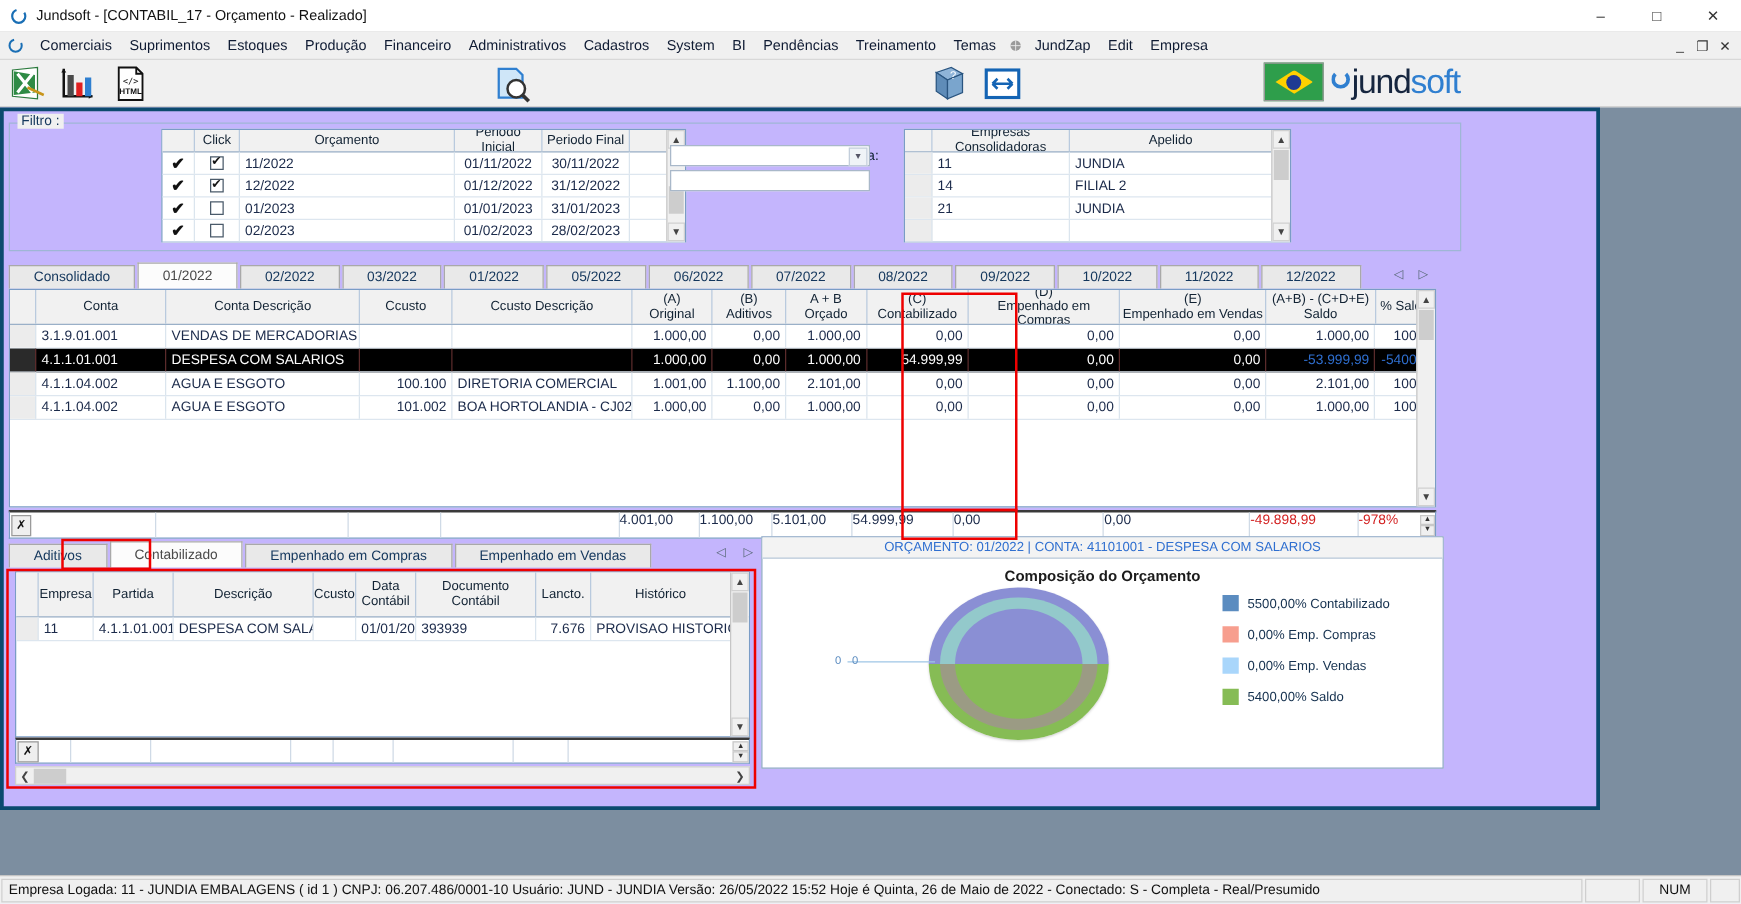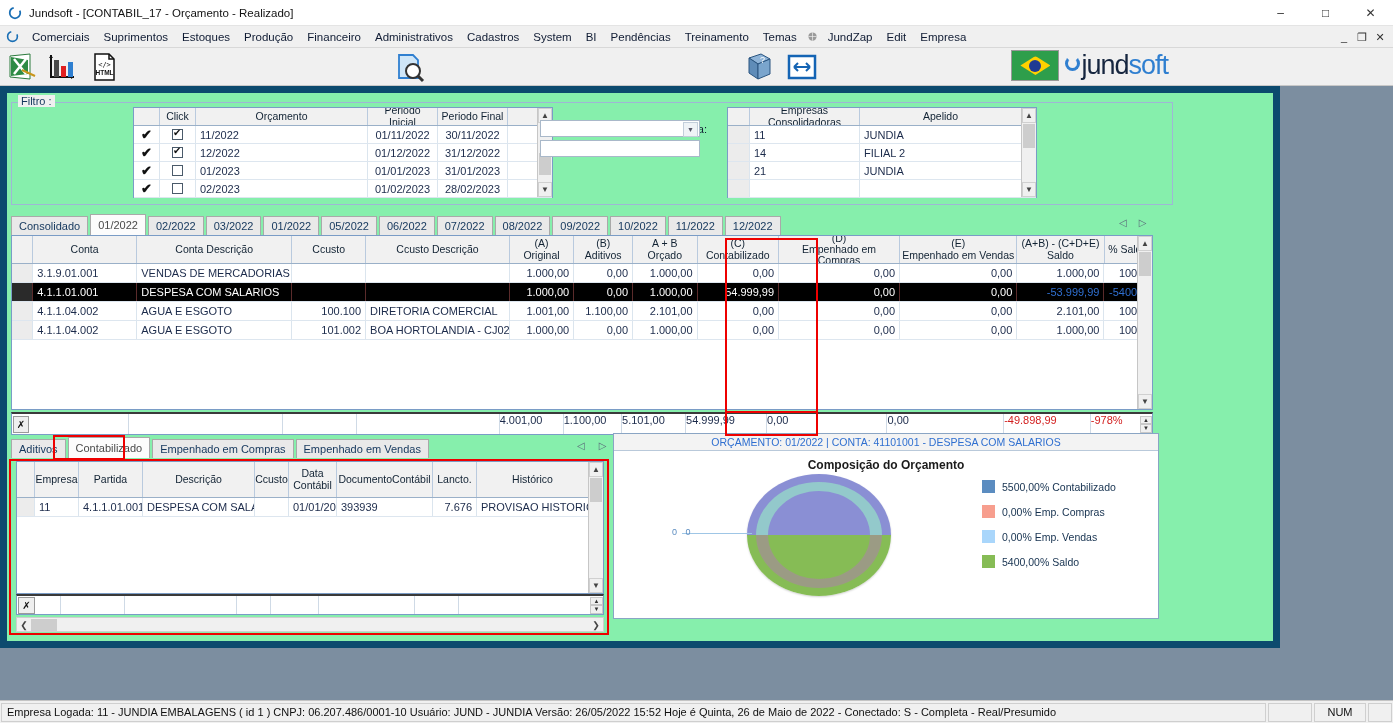--- a/index.html
+++ b/index.html
@@ -47,22 +47,22 @@
   .flag .globe{ position:absolute; left:50%; top:50%; width:12px;height:12px;border-radius:50%;
     background:#1f3a93; transform:translate(-50%,-50%); }
   .brand{ font-size:27px; letter-spacing:-1px; color:#16263f; font-weight:400;
     display:flex; align-items:center;}
   .brand .bsoft{ color:#2f7fd0; }
   .brand .ring{ display:inline-block;width:15px;height:15px;border:3px solid #2f7fd0;
     border-radius:50%; border-top-color:transparent; margin-right:1px; margin-bottom:4px;}
 
   
   .workspace{ position:absolute; left:0; top:86px; right:0; bottom:23px; background:#7c8ea0; }
-  .mdi{ position:absolute; left:0; top:0; width:1280px; height:562px; background:#86efac;
-        border:7px solid #0c4a6e; }
+  .mdi{ position:absolute; left:0; top:0; width:1280px; height:562px; background:#c4b5fd;
+        border:3px solid #0c4a6e; }
 
   
   .groupbox{ position:absolute; border:1px solid #9fb6d5; }
   .grouplabel{ position:absolute; top:-8px; left:6px; background:#f0f0f0; padding:0 3px;
         font-size:11px; color:#13365c; }
 
   
   .grid{ background:#fff; border:1px solid #7a9cc6; position:absolute; }
   .ghead{ display:flex; background:#f1f1f1; height:28px; border-bottom:1px solid #9ab0c8; }
   .ghead .gh{ border-right:1px solid #b9cade; display:flex; align-items:center;
@@ -79,21 +79,21 @@
   .negr{ color:#d21f1f; }
 
   .vscroll{ position:absolute; right:0; top:0; bottom:0; width:15px; background:#f0f0f0;
     border-left:1px solid #c6c6c6; }
   .vscroll .arw{ height:15px; background:#f0f0f0; border:1px solid #d0d0d0;
     display:flex;align-items:center;justify-content:center;font-size:8px;color:#444;}
   .vscroll .thumb{ position:absolute; left:1px; right:1px; background:#cdcdcd; }
 
   
   .tabstrip{ position:absolute; display:flex; align-items:flex-end; height:21px; }
-  .tab{ height:19px; padding:0 7px; background:#e9e9e9; border:1px solid #a9a9a9;
+  .tab{ height:19px; padding:0 19px; background:#e9e9e9; border:1px solid #a9a9a9;
     border-bottom:none; margin-right:2px; display:flex;align-items:center;
     font-size:11px; color:#13365c;margin-top:44px; }
   .tab.active{ background:#fcfcfc; height:21px; color:#4a4a4a; }
 
   
   .chartpanel{ position:absolute; background:#fff; border:1px solid #8aa5c4; }
   .chtitlebar{ height:17px; background:#f3f3f3; border-bottom:1px solid #b9c9da;
     display:flex;align-items:center;justify-content:center; font-size:10.5px; color:#2f6fd0; }
   .chheading{ text-align:center; font-size:12px; font-weight:bold; color:#1b1b1b; margin-top:7px;}
   .pie{ position:absolute; border-radius:50%; }
@@ -521,21 +521,21 @@
       <div class="gh" style="width:112px">
             <span>Descrição</span>
           </div>
       <div class="gh" style="width:34px">
             <span>Ccusto</span>
           </div>
       <div class="gh" style="width:48px;flex-direction:column">
         <span>Data</span>
             <span>Contábil</span>
           </div>
-      <div class="gh" style="width:96px;flex-direction:row">
+      <div class="gh" style="width:96px;flex-direction:column">
         <span>Documento</span>
             <span>Contábil</span>
           </div>
       <div class="gh" style="width:44px">
             <span>Lancto.</span>
           </div>
       <div class="gh" style="width:112px">
             <span>Histórico</span>
           </div>
     </div>

